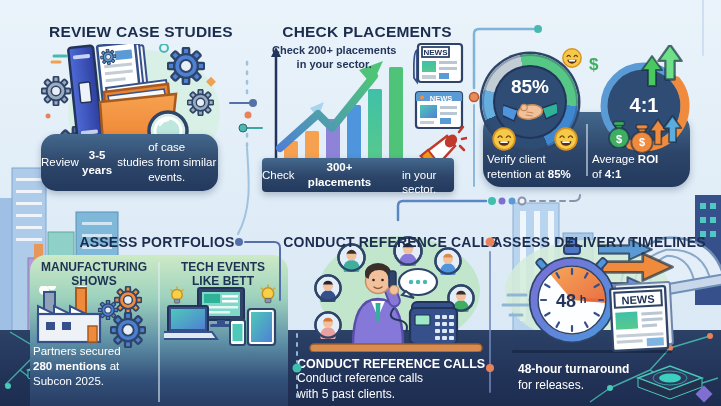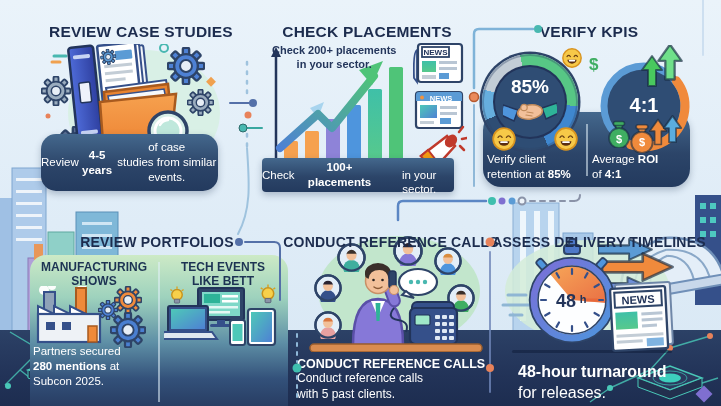--- a/index.html
+++ b/index.html
@@ -255,21 +255,21 @@
       <polygon points="60,58 136,50 130,106 64,112" fill="url(#gradFold)" stroke="#a85a1e" stroke-width="2.5"></polygon>
     </g>
     <g transform="translate(128,87)">
       <rect x="12" y="12" width="28" height="10" rx="5" transform="rotate(42 12 12)" fill="#f0923f" stroke="#a85a1e" stroke-width="2"></rect>
       <circle r="19" fill="#d8efe8" stroke="#2e4468" stroke-width="3.5"></circle>
       <circle r="13" fill="#bfe8dc" stroke="#ffffff" stroke-width="3"></circle>
       <path d="M-8,-6 a10,10 0 0 1 8,-5" stroke="#fff" stroke-width="2.5" fill="none" stroke-linecap="round"></path>
     </g>
   </svg>
 
-  <div class="capbox" style="left:41px;top:134px;width:177px;height:57px">Review <b>4-5 years</b> of case<br>studies from similar events.</div>
+  <div class="capbox" style="left:41px;top:134px;width:177px;height:57px">Review <b>3-5 years</b> of case<br>studies from similar events.</div>
 
   <div class="t-top" style="left:367px;top:24px">CHECK PLACEMENTS</div>
   <div class="note" style="left:272px;top:44px">Check 200+ placements<br>in your sector.</div>
 
   <svg class="abs" style="left:262px;top:40px;z-index:5" width="160" height="136" viewBox="0 0 160 136">
     <path d="M14,14 V121 H152" fill="none" stroke="#22345a" stroke-width="2.5"></path>
     <polygon points="14,7 9,17 19,17" fill="#22345a"></polygon>
     <rect x="22" y="101" width="14" height="20" rx="1.5" fill="#f6a14f"></rect>
     <rect x="43" y="91" width="14" height="30" rx="1.5" fill="#f6a14f"></rect>
     <rect x="64" y="79" width="14" height="42" rx="1.5" fill="#8e83d8"></rect>
@@ -311,23 +311,22 @@
       <polygon points="6,26 13,20 21,30 14,36" fill="#f39c12" stroke="#c0392b" stroke-width="2"></polygon>
       <ellipse cx="36" cy="11" rx="5.5" ry="7" transform="rotate(40 36 11)" fill="#c0392b"></ellipse>
       <g stroke="#c0392b" stroke-width="2.5" stroke-linecap="round">
         <line x1="44" y1="2" x2="48" y2="-3"></line>
           <line x1="47" y1="9" x2="52" y2="8"></line>
           <line x1="45" y1="16" x2="49" y2="20"></line>
       </g>
     </g>
   </svg>
 
-  <div class="capbox" style="left:262px;top:158px;width:192px;height:34px;border-radius:4px">Check <b>100+ placements</b><br>in your sector.</div>
-
-  <div class="t-top" style="left:589px;top:24px">VERIFY KPIS</div>
+  <div class="capbox" style="left:262px;top:158px;width:192px;height:34px;border-radius:4px">Check <b>300+ placements</b><br>in your sector.</div>
+
 
   <div class="capbox" style="left:483px;top:112px;width:207px;height:75px;border-radius:18px"></div>
   <div class="vdiv" style="left:586px;top:124px;width:1.5px;height:52px"></div>
   <div class="whitecap" style="left:487px;top:152px;width:96px">Verify client<br>retention at <b>85%</b></div>
   <div class="whitecap" style="left:592px;top:152px;width:94px">Average <b>ROI</b><br>of <b>4:1</b></div>
 
   <div class="donut">
     <div class="donut-disc">
       <div class="donut-pct">85%</div>
       <svg width="54" height="30" viewBox="0 0 54 30">
@@ -354,21 +353,21 @@
     <use href="#arrowUpSym" x="61" y="-4" width="28" height="42" style="color:#6fe08a"></use>
     <use href="#bagSym" x="11" y="73" width="26" height="30" style="color:#3fae62"></use>
     <use href="#bagSym" x="33" y="76" width="28" height="32" style="color:#f08a3c"></use>
     <text x="24" y="98" text-anchor="middle" font-family="Liberation Sans,sans-serif" font-size="11" font-weight="700" fill="#fff">$</text>
     <text x="47" y="101" text-anchor="middle" font-family="Liberation Sans,sans-serif" font-size="11" font-weight="700" fill="#fff">$</text>
     <use href="#arrowUpSym" x="53" y="70" width="20" height="34" style="color:#f08a3c"></use>
     <use href="#arrowUpSym" x="67" y="64" width="21" height="40" style="color:#5badde"></use>
   </svg>
   <div class="roi-val">4:1</div>
 
-  <div class="t-bot" style="left:157px;top:235px">REVIEW PORTFOLIOS</div>
+  <div class="t-bot" style="left:157px;top:235px">ASSESS PORTFOLIOS</div>
 
   <div class="panel"></div>
   <div class="vdiv" style="left:158px;top:262px;width:1.5px;height:140px"></div>
 
   <div class="subhead" style="left:33px;top:260px;width:122px">MANUFACTURING<br>SHOWS</div>
   <div class="subhead" style="left:162px;top:260px;width:122px">TECH EVENTS<br>LIKE BETT</div>
 
   <svg class="abs" style="left:36px;top:286px;z-index:6" width="118" height="62" viewBox="0 0 118 62">
     <circle cx="8" cy="4" r="5" fill="#fff" opacity=".95"></circle>
       <circle cx="16" cy="0" r="4" fill="#fff" opacity=".95"></circle>
@@ -519,21 +518,21 @@
       <rect x="4" y="24" width="22" height="17" fill="url(#gradTeal)"></rect>
       <rect x="30" y="25" width="21" height="3" fill="#b9c6d4"></rect>
       <rect x="30" y="31" width="21" height="3" fill="#b9c6d4"></rect>
       <rect x="30" y="37" width="15" height="3" fill="#b9c6d4"></rect>
       <rect x="4" y="46" width="47" height="3" fill="#c3cdd6"></rect>
       <rect x="4" y="52" width="26" height="3" fill="#c3cdd6"></rect>
       <rect x="34" y="51" width="17" height="8" fill="#7fb3e0"></rect>
     </g>
   </svg>
 
-  <div class="whitecap" style="left:518px;top:362px;width:164px;font-size:16px"><b>48-hour turnaround</b><br>for releases.</div>
+  <div class="whitecap" style="left:518px;top:362px;width:164px;font-size:12px"><b>48-hour turnaround</b><br>for releases.</div>
 
   <svg class="abs" style="left:0;top:0;z-index:8;pointer-events:none" width="721" height="406" viewBox="0 0 721 406">
     <g fill="none" stroke-linecap="round">
       <line x1="247" y1="62" x2="247" y2="96" stroke="#9fc3de" stroke-width="2.5" stroke-dasharray="2.5 7"></line>
       <line x1="230" y1="103" x2="249" y2="103" stroke="#5470a8" stroke-width="2"></line>
       <line x1="247" y1="128" x2="262" y2="128" stroke="#3aa8a0" stroke-width="2"></line>
       <line x1="247" y1="134" x2="247" y2="146" stroke="#9fc3de" stroke-width="2.5" stroke-dasharray="2.5 7"></line>
       <path d="M247,148 C249,180 252,208 238,234" stroke="#9fc3de" stroke-width="2"></path>
       <path d="M533,29 H479 Q474,29 474,34 V88" stroke="#7fb3d8" stroke-width="2.5"></path>
       <line x1="474" y1="105" x2="474" y2="186" stroke="#8fb8d8" stroke-width="2"></line>

